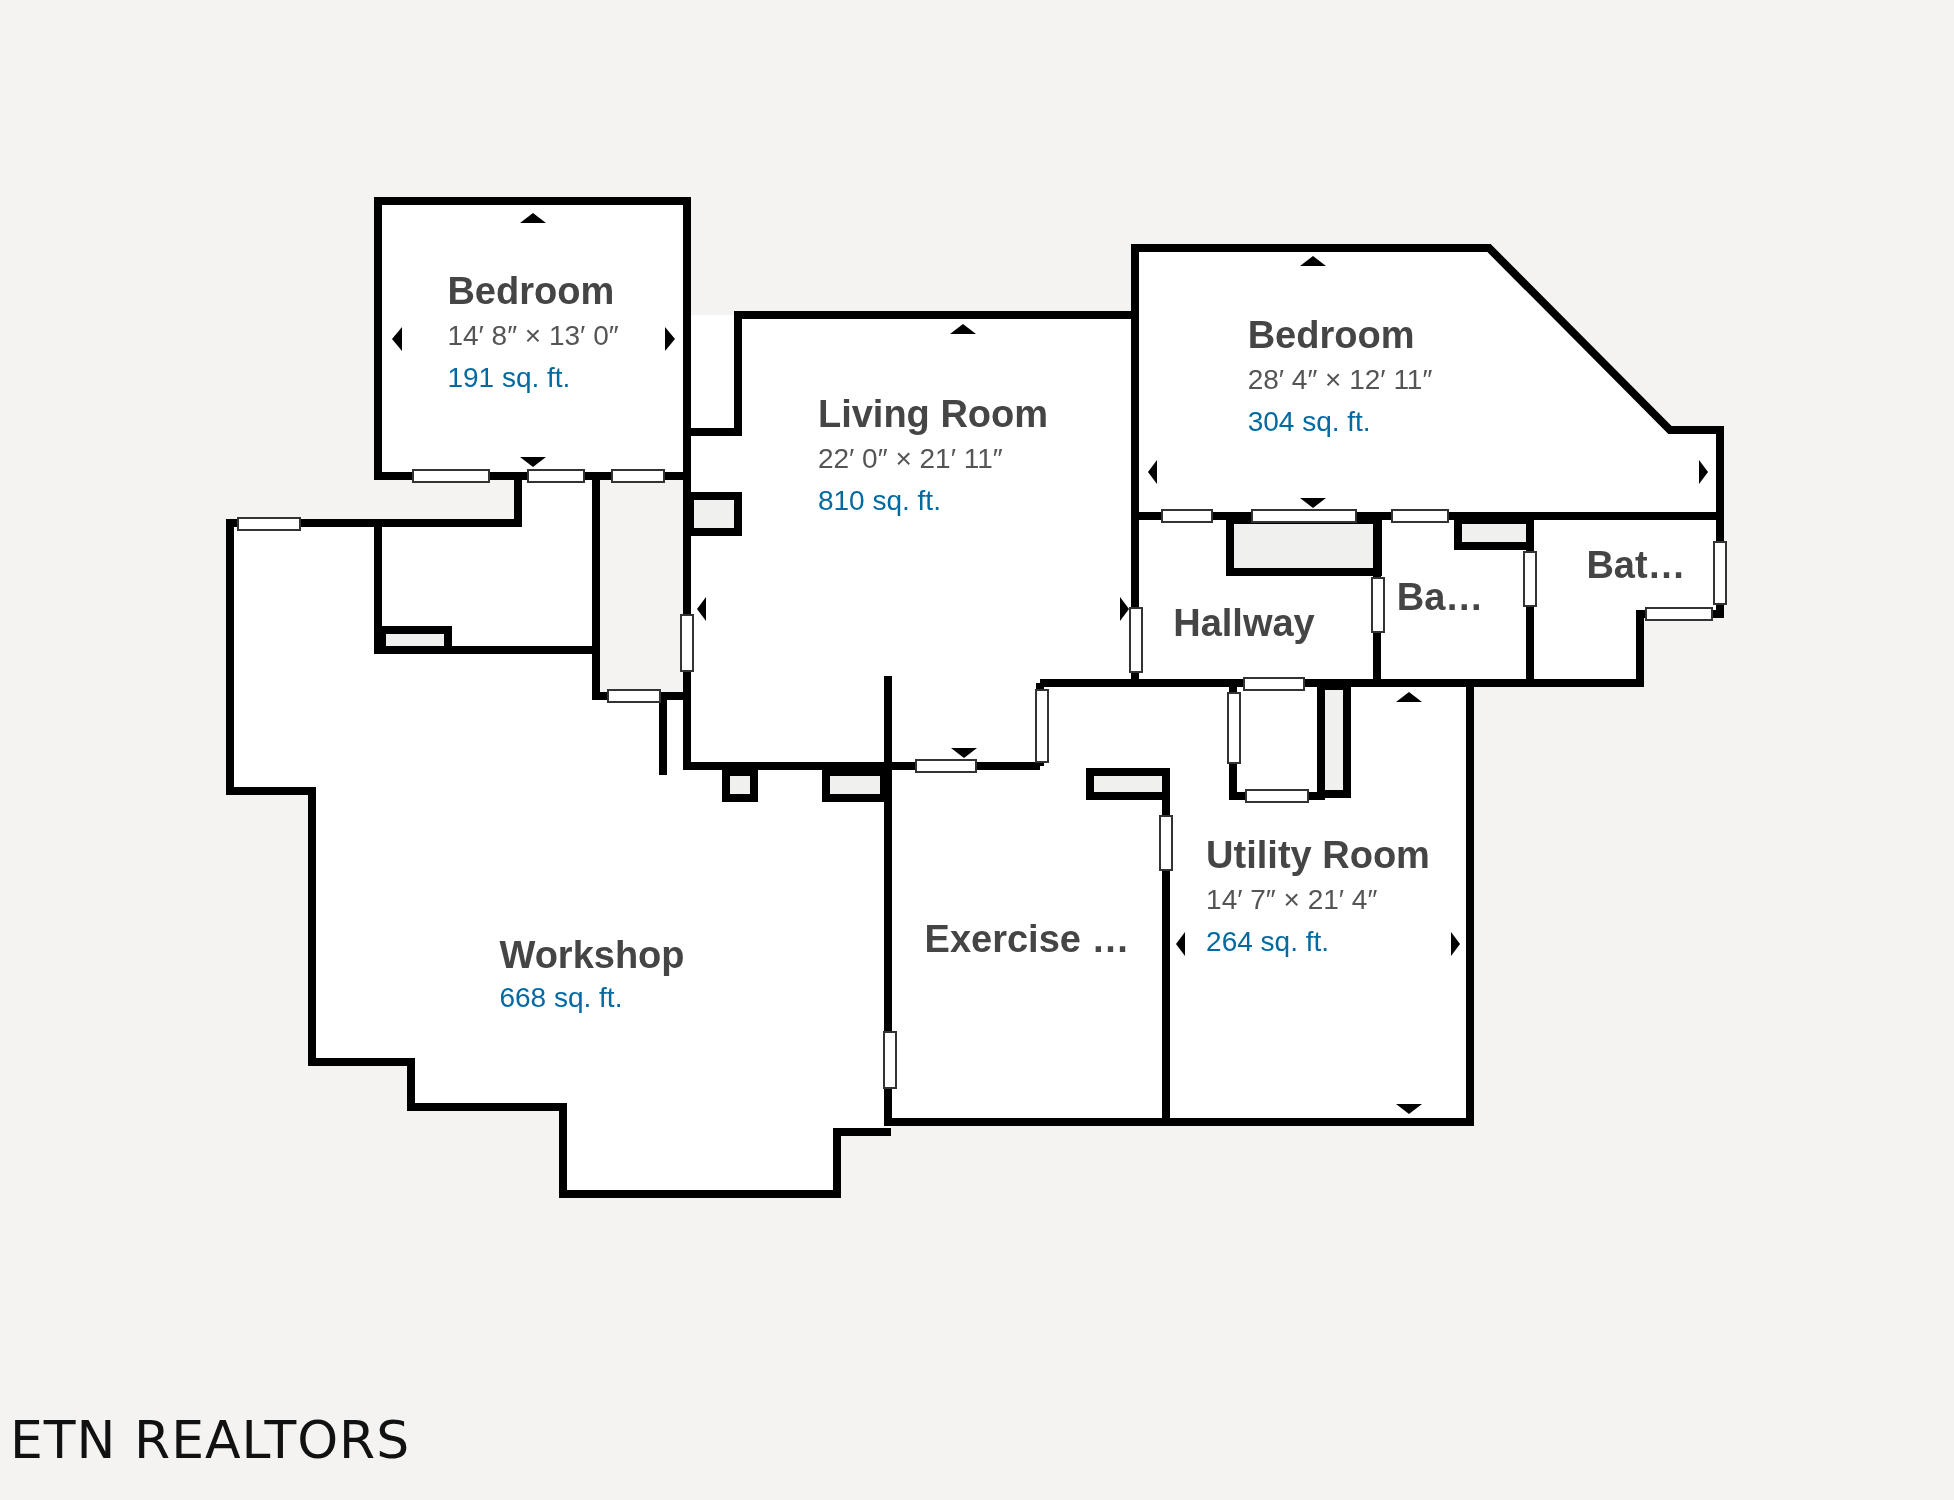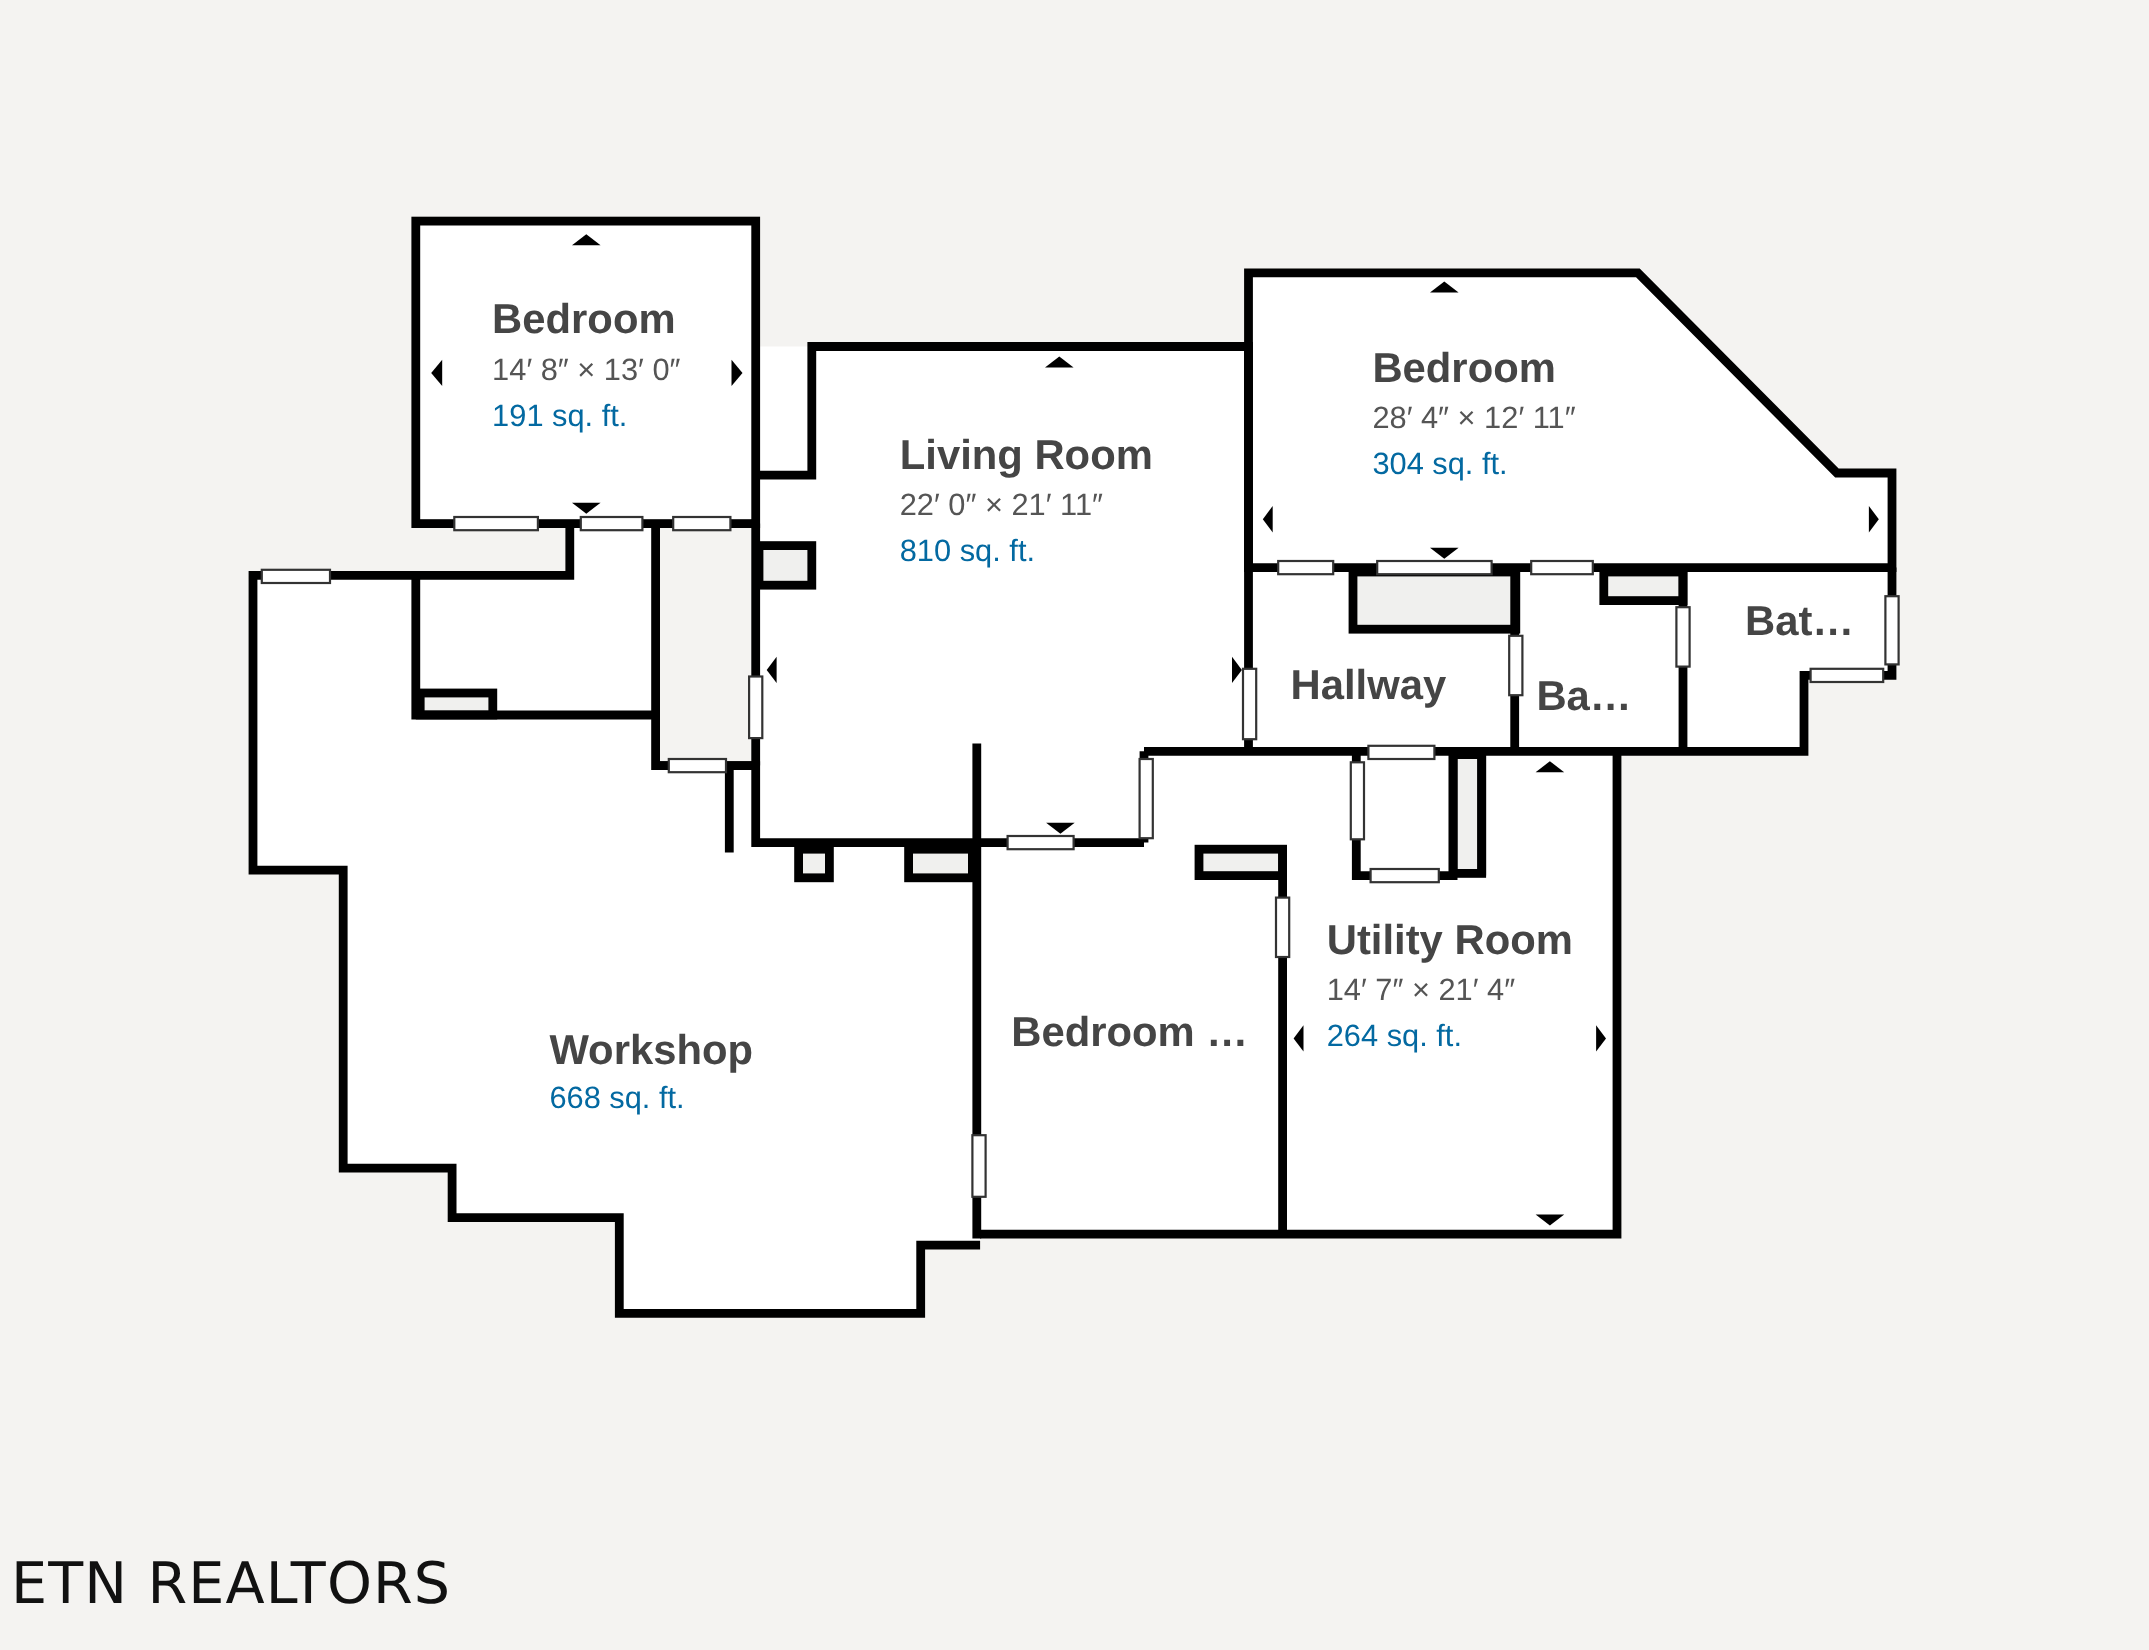--- a/index.html
+++ b/index.html
@@ -143,35 +143,35 @@
 <div class="room-label" style="left:1340px; top:312px;">
   <div class="room-name">Bedroom</div>
   <div class="room-dim">28′ 4″ × 12′ 11″</div>
   <div class="room-area">304 sq. ft.</div>
 </div>
 
 <div class="room-label" style="left:1244px; top:600px;">
   <div class="room-name">Hallway</div>
 </div>
 
-<div class="room-label" style="left:1440px; top:574px;margin-top:36px;">
+<div class="room-label" style="left:1440px; top:574px;">
   <div class="room-name">Ba…</div>
 </div>
 
 <div class="room-label" style="left:1620px; top:542px;margin-left:16px;">
   <div class="room-name">Bat…</div>
 </div>
 
 <div class="room-label" style="left:592px; top:892px;margin-top:40px;">
   <div class="room-name">Workshop</div>
   <div class="room-area">668 sq. ft.</div>
 </div>
 
 <div class="room-label" style="left:1027px; top:916px;">
-  <div class="room-name">Bedroom …</div>
+  <div class="room-name">Exercise …</div>
 </div>
 
 <div class="room-label" style="left:1318px; top:832px;">
   <div class="room-name">Utility Room</div>
   <div class="room-dim">14′ 7″ × 21′ 4″</div>
   <div class="room-area">264 sq. ft.</div>
 </div>
 
 <div class="brand">ETN REALTORS</div>
 

